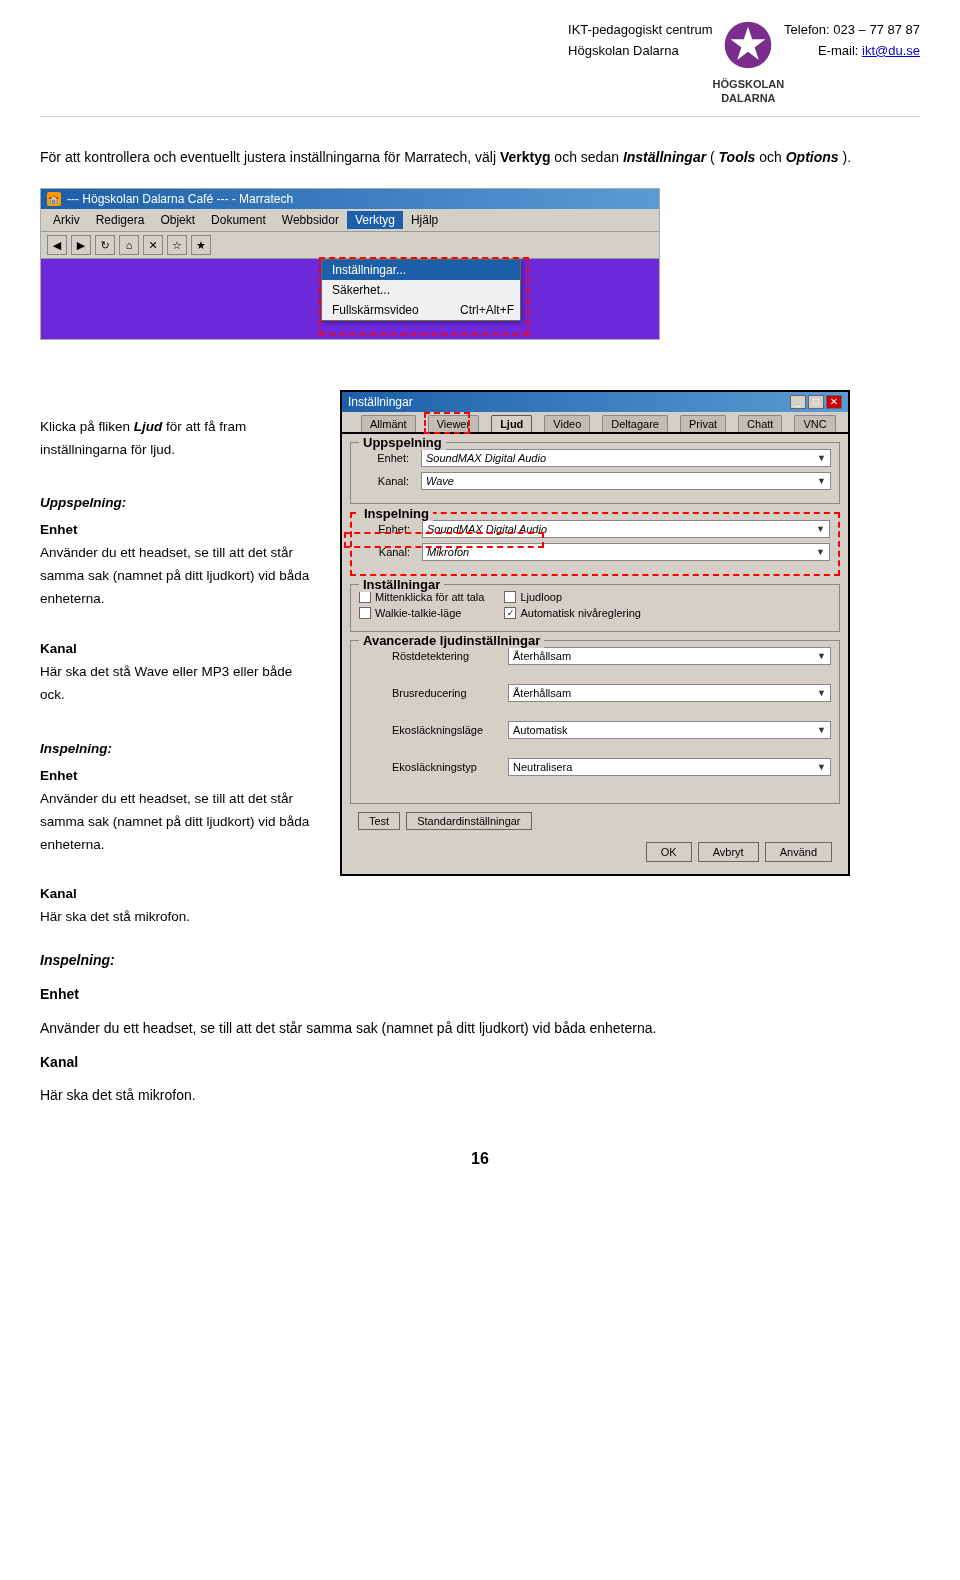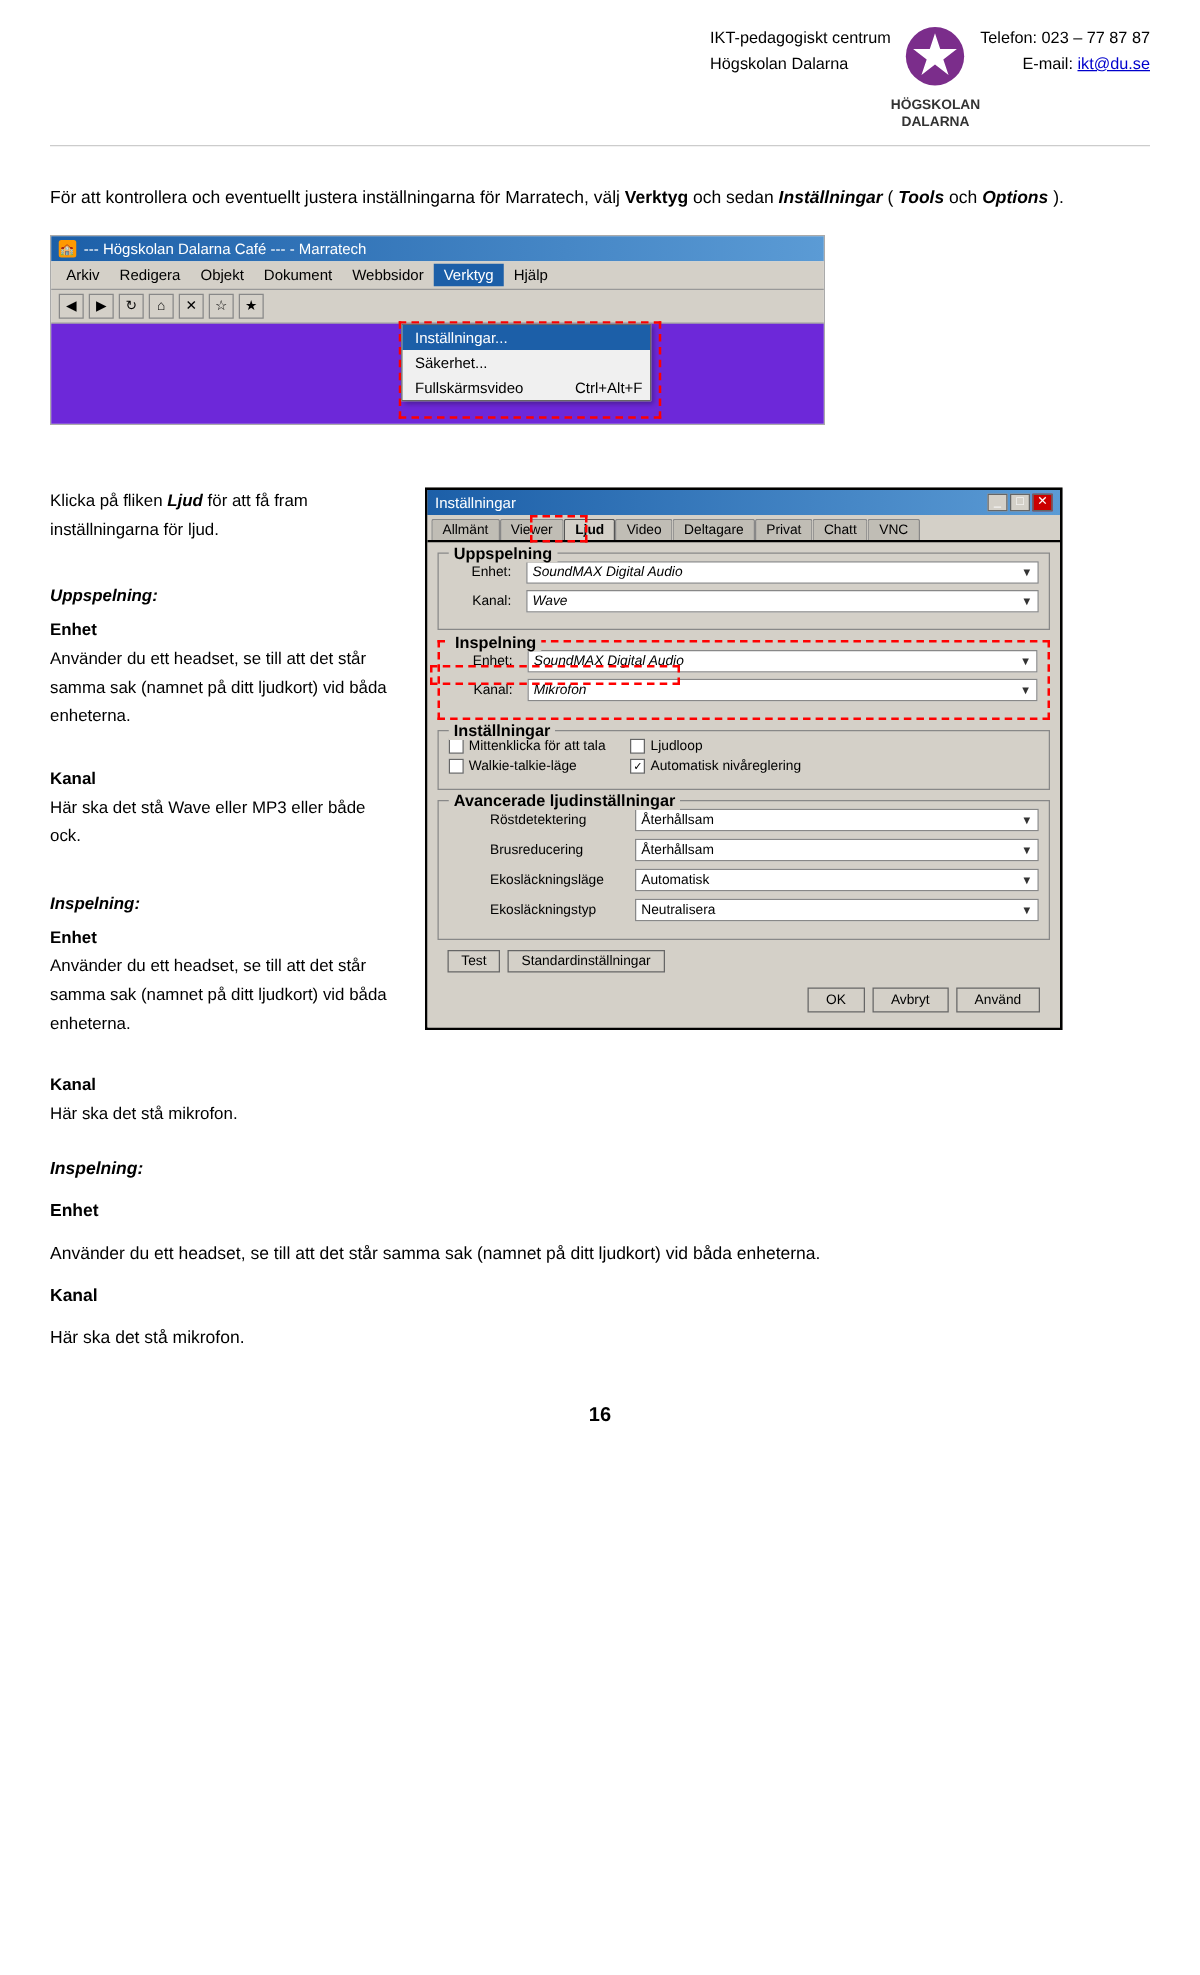--- a/index.html
+++ b/index.html
@@ -145,20 +145,21 @@
     
     .content-row {
       display: flex;
       gap: 20px;
       margin-bottom: 20px;
     }
     .text-col {
       flex: 0 0 280px;
       font-size: 13.5px;
       line-height: 1.7;
+      margin-top: 26px;
     }
     .text-col .section-title {
       font-style: italic;
       font-weight: bold;
       margin-top: 8px;
     }
     .text-col .subsection-title {
       font-weight: bold;
       margin-top: 4px;
     }
@@ -191,22 +192,22 @@
       text-align: center;
       line-height: 12px;
       cursor: pointer;
     }
     .win-ctrl.close { background: #cc0000; color: #fff; }
 
     .dialog-tabs {
       display: flex;
       background: #d4d0c8;
       border-bottom: 2px solid #000;
-      padding: 3px 3px 0;
-      gap: 0;
+      padding: 3px 19px 0;
+      gap: 12px;
     }
     .dialog-tab {
       padding: 2px 8px;
       border: 1px solid #888;
       border-bottom: none;
       background: #c0bdb5;
       font-size: 11px;
       cursor: pointer;
       border-radius: 2px 2px 0 0;
     }
@@ -281,21 +282,21 @@
       display: inline-flex;
       align-items: center;
       justify-content: center;
       font-size: 9px;
     }
     .checkbox.checked { background: #fff; }
 
     .advanced-row {
       display: flex;
       align-items: center;
-      margin-bottom: 6px;
+      margin-bottom: 19px;
       gap: 6px;
       padding-left: 33px;
     }
     .adv-label {
       width: 110px;
       font-size: 11px;
     }
     .adv-input {
       flex: 1;
       background: #fff;

